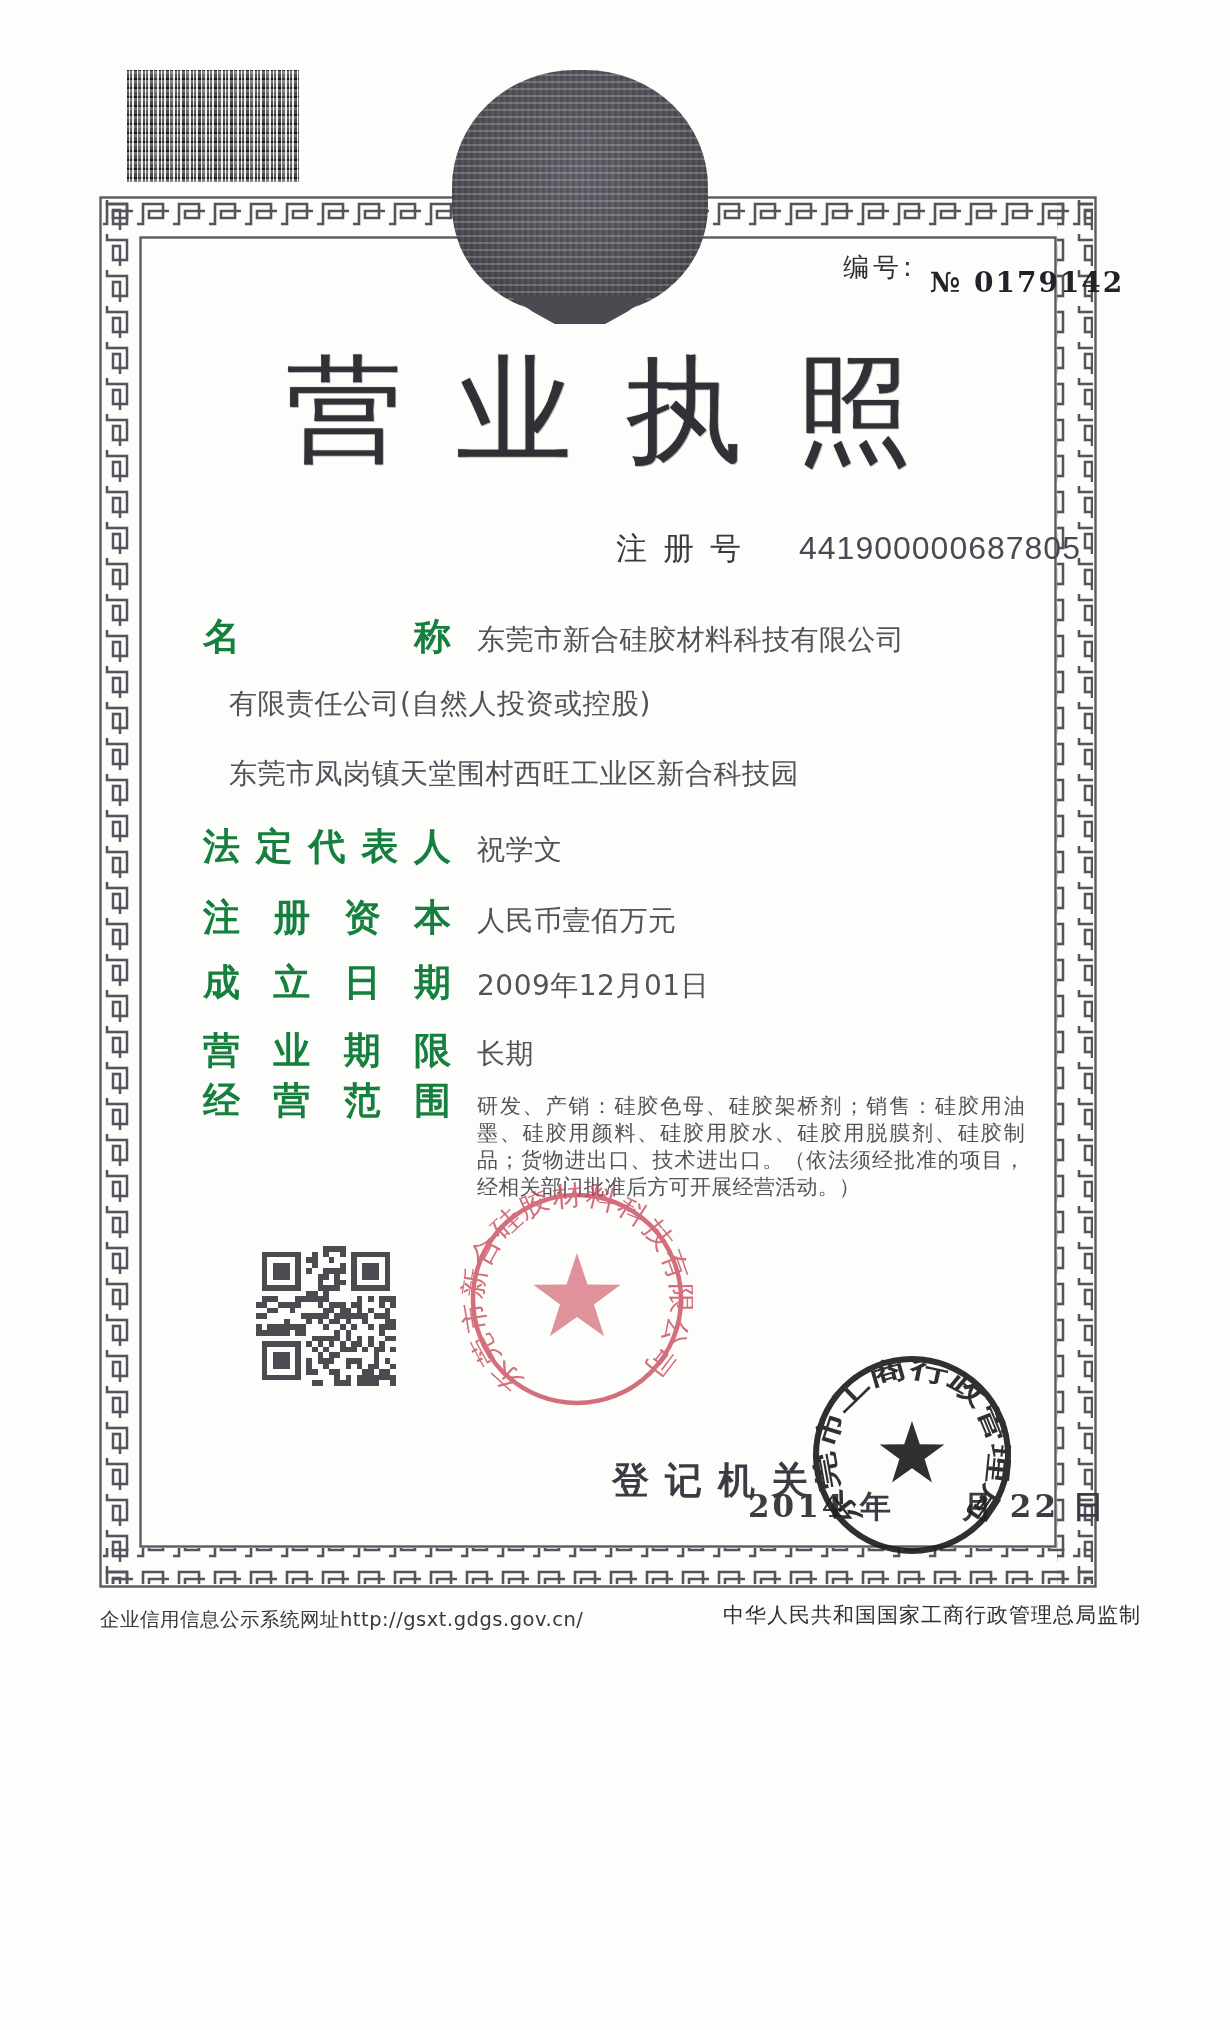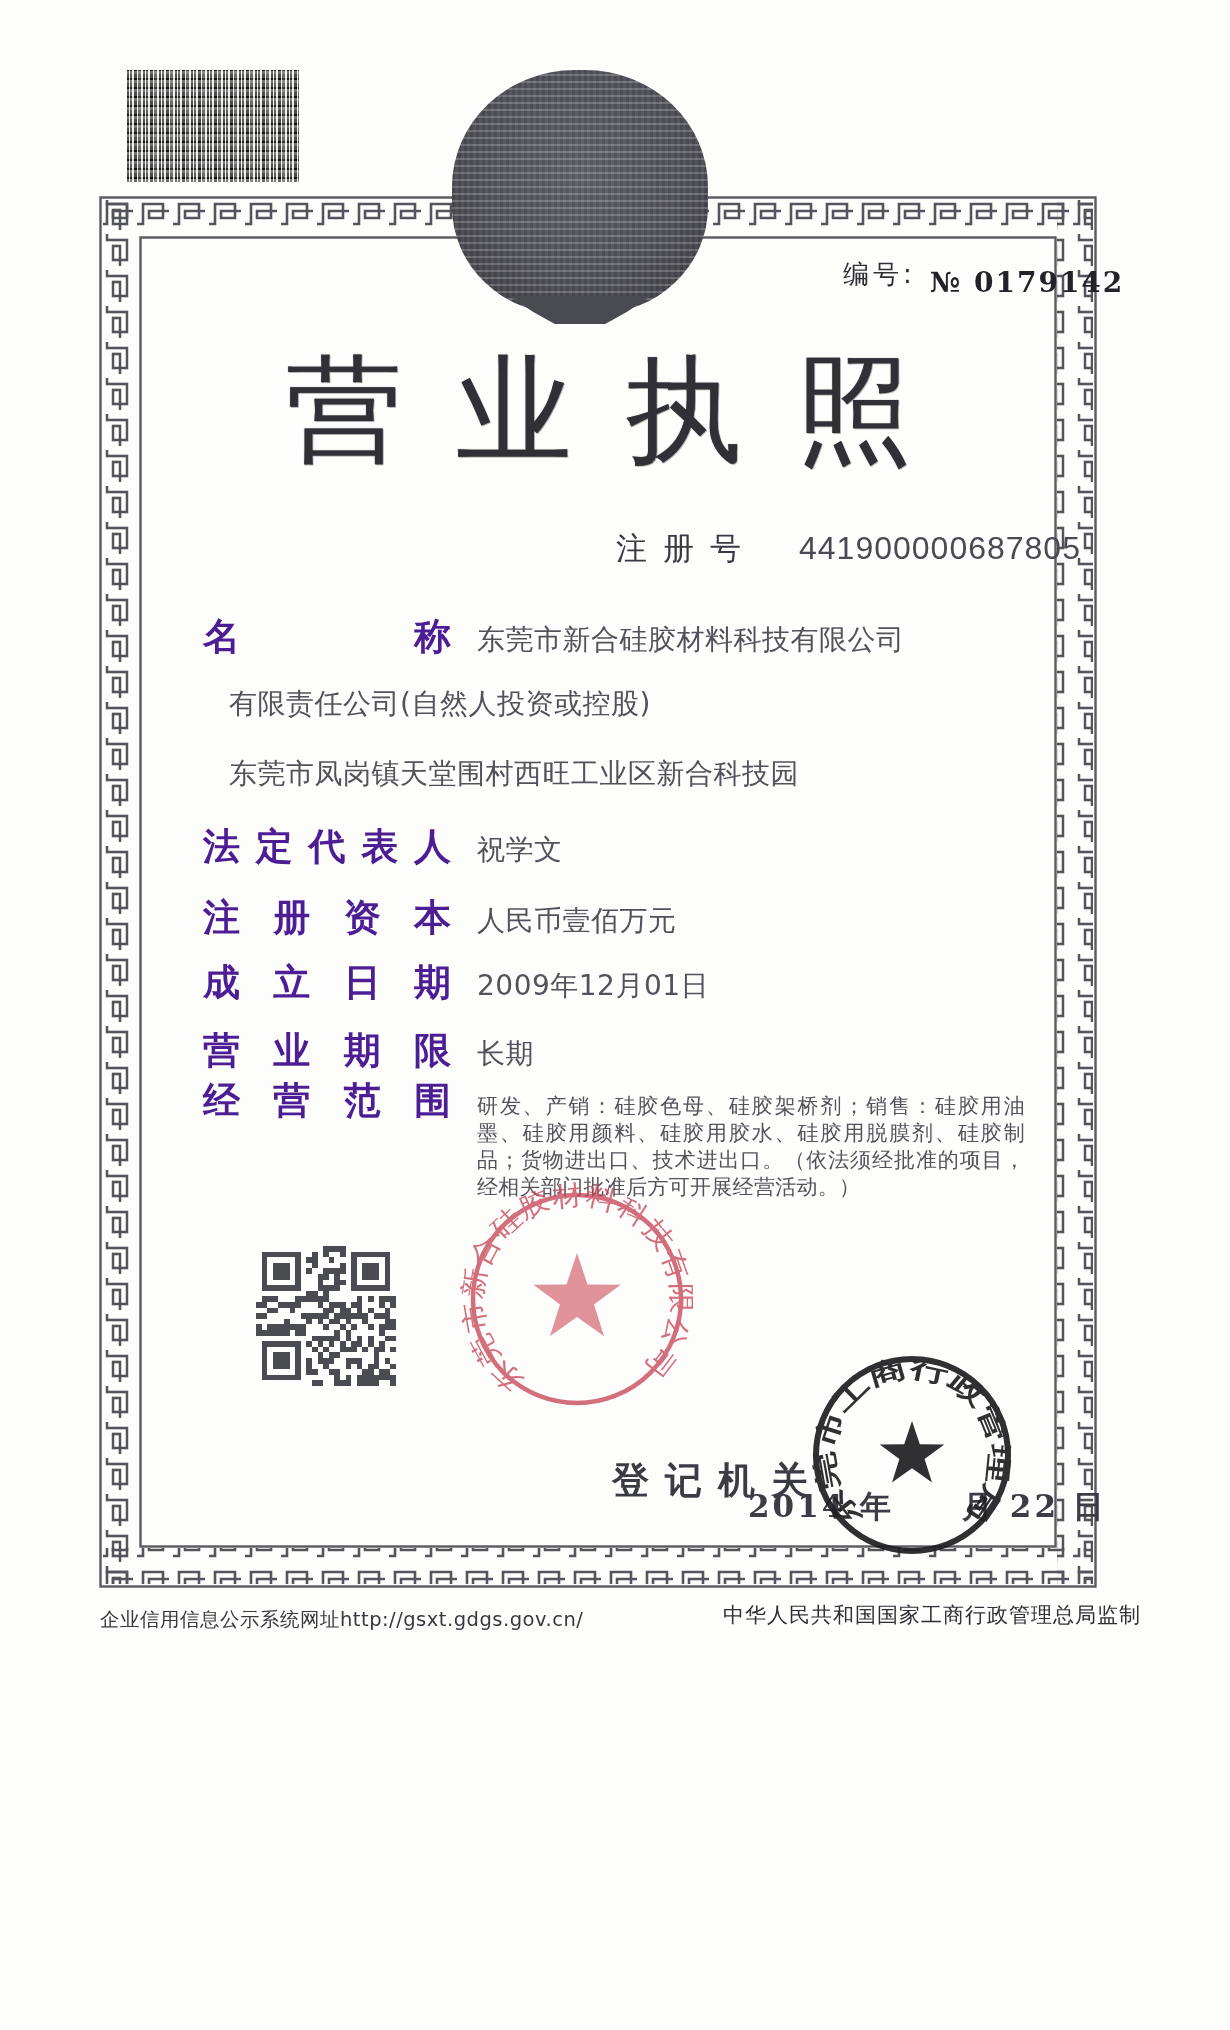--- a/index.html
+++ b/index.html
@@ -34,42 +34,42 @@
       repeating-linear-gradient(90deg, rgba(0,0,0,.14) 0 3px, rgba(0,0,0,0) 3px 6px),
       radial-gradient(circle at 50% 42%, #66666f 0%, #585860 52%, #4b4b52 76%, #414147 100%);
   }
   #emblem::after{
     content:"";position:absolute;left:58px;bottom:-10px;width:140px;height:28px;
     background:#4a4a51;
     clip-path:polygon(0 0,100% 0,84% 55%,68% 100%,32% 100%,16% 55%);
   }
 
   
-  #serial{left:843px;top:250px;display:flex;align-items:center;gap:14px;}
+  #serial{left:843px;top:250px;display:flex;align-items:flex-start;gap:14px;}
   #serial .lab{font-size:26px;letter-spacing:4px;color:#2f2f35;}
   #serial .num{font-family:"DejaVu Serif","Liberation Serif",serif;font-weight:700;font-size:28px;color:#222228;letter-spacing:2px;margin-top:16px;}
 
   
   #title{
     left:100px;top:343px;width:998px;text-align:center;
     font-size:116px;font-weight:400;color:#303036;
     letter-spacing:54px;text-indent:54px;line-height:1.15;
     text-shadow:0 0 1px rgba(20,20,20,.8), 1px 1px 0 rgba(60,60,60,.35);
   }
 
   
   #regno{left:616px;top:528px;display:flex;align-items:baseline;gap:42px;}
   #regno .lab{font-size:31px;letter-spacing:16px;color:#3a3a43;}
   #regno .val{font-family:Liberation Sans, sans-serif;font-size:32px;color:#4a4a55;letter-spacing:1px;text-align:center;}
 
   
   .row{position:absolute;left:203px;display:flex;align-items:baseline;}
   .row .lab{
     display:inline-block;width:248px;
-    font-size:37px;font-weight:600;color:#4c1d95;
+    font-size:37px;font-weight:600;color:#15803d;
     text-align:justify;text-align-last:justify;word-break:keep-all;
   }
   .row .val{margin-left:26px;font-size:28px;color:#52525b;letter-spacing:.5px;white-space:nowrap;}
   .row .val.scope{font-size:21px;width:548px;line-height:27px;letter-spacing:.3px;white-space:normal;text-align:justify;}
 
   
   #registry{left:612px;top:1420px;font-size:37px;font-weight:700;letter-spacing:16px;color:#3b3b44;margin-top:36px;}
   #dateline{left:748px;top:1486px;font-family:"DejaVu Serif","Liberation Serif",serif;
     font-size:31px;color:#3c3c44;letter-spacing:3px;font-weight:600;}
 

